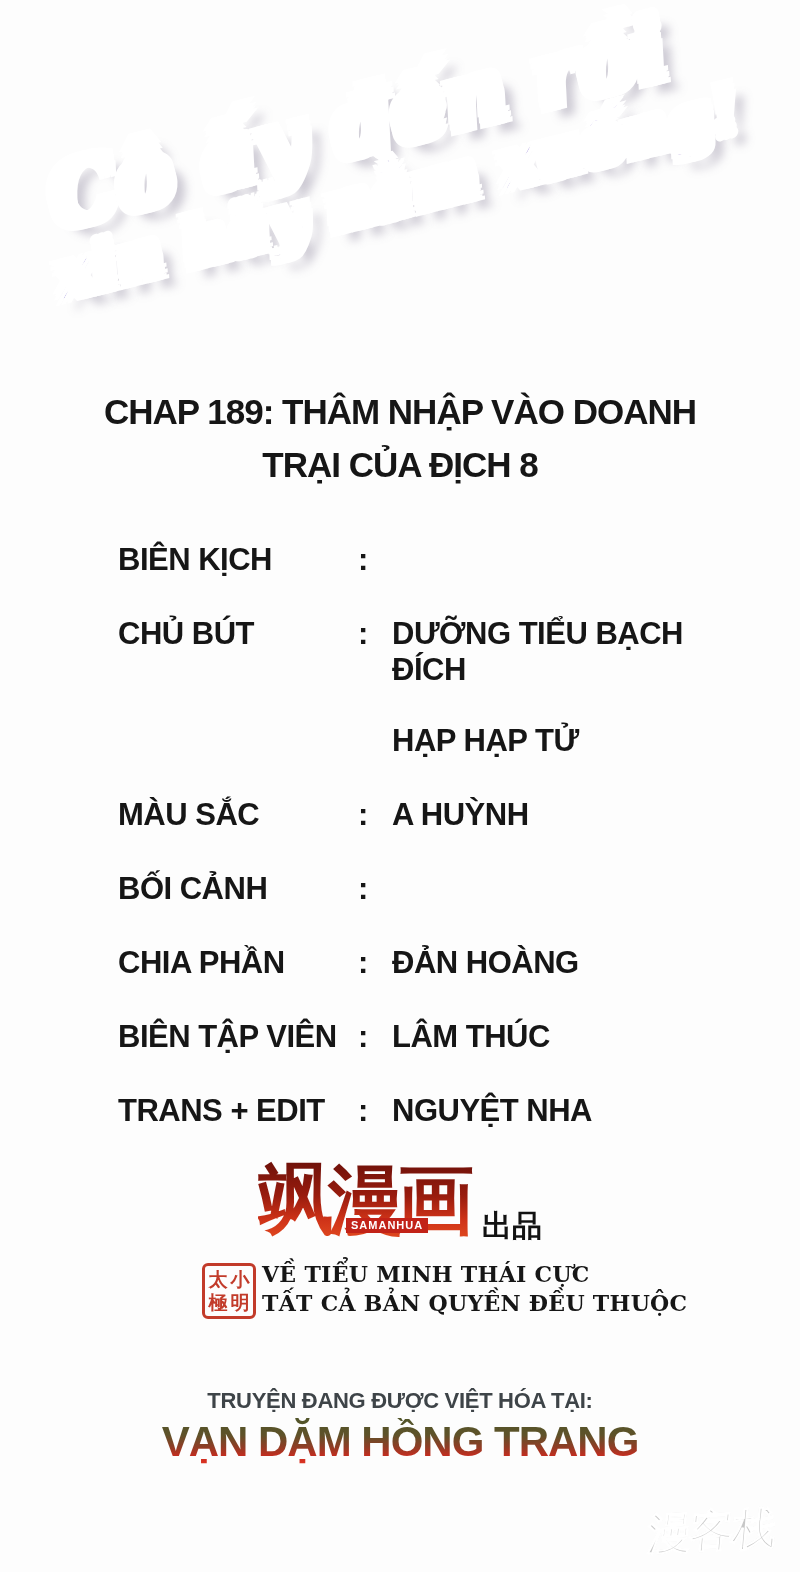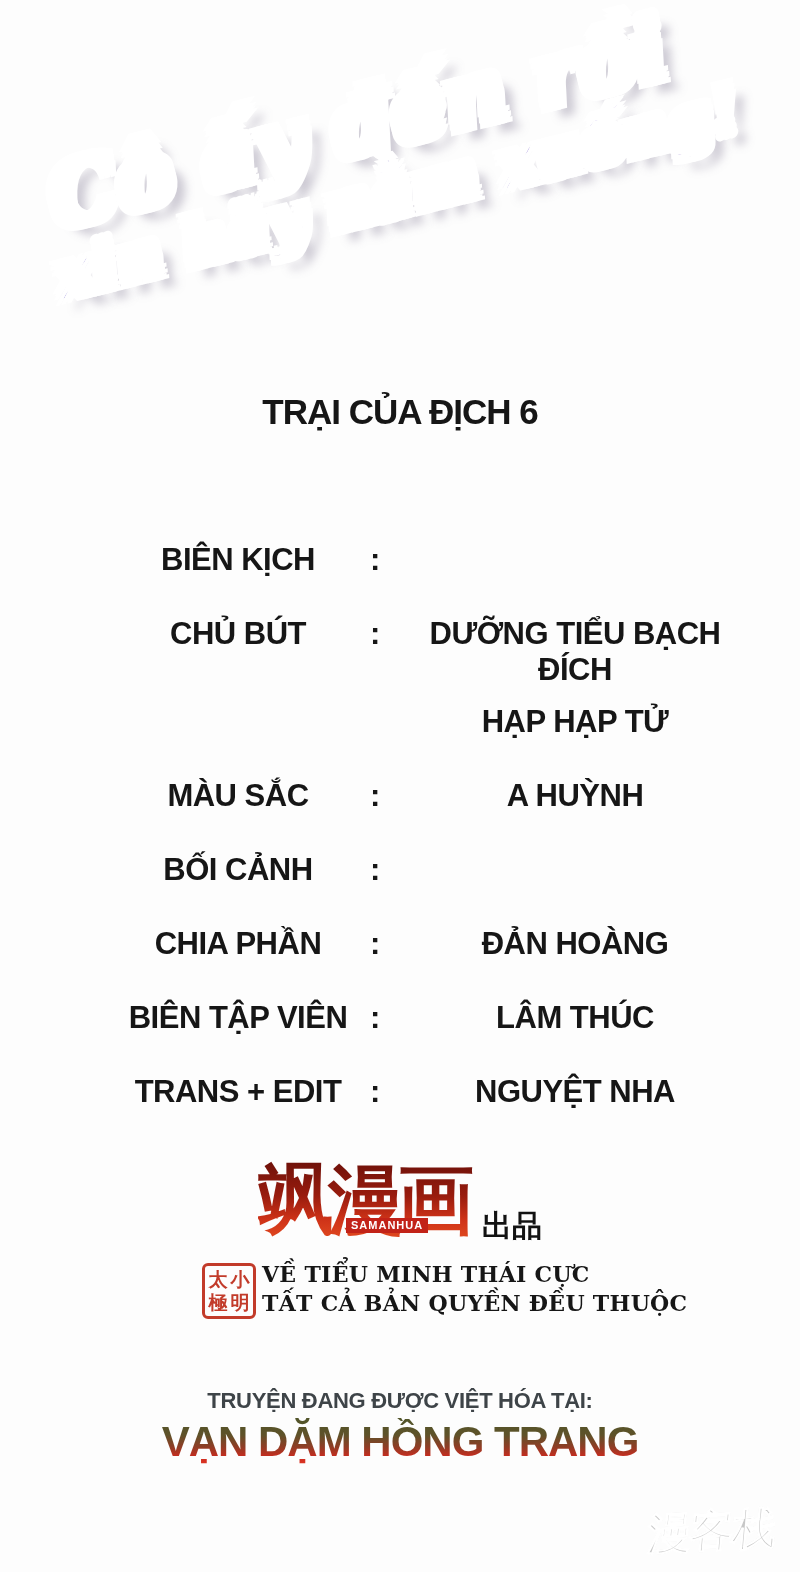--- a/index.html
+++ b/index.html
@@ -54,23 +54,22 @@
   
   .credits {
     position:absolute; left:118px; top:542px; width:640px;
     color:#161616; font-weight:700;
     font-size:31px; letter-spacing:-0.5px;
   }
   .credit-row {
     display:grid; grid-template-columns:240px 34px 1fr;
     line-height:36px; margin-bottom:38px;
     align-items:start;
-    text-align:center;
-  }
-  .credit-value2 { margin-top:16px; }
+  }
+  .credit-value2 { margin-top:35px; }
 
   
   .logo-wrap { position:absolute; left:258px; top:1160px; width:310px; height:100px; }
   .logo-cjk {
     font-family:"DejaVu Sans", sans-serif;
     font-size:76px; font-weight:900; letter-spacing:-6px; line-height:1.05;
     background:linear-gradient(180deg,#6d110a 0%,#991c0e 45%,#cf3318 75%,#e14a20 100%);
     -webkit-background-clip:text; background-clip:text; color:transparent;
   }
   .logo-latin {
@@ -130,21 +129,22 @@
 <body>
 
 <div class="page">
 
   <div class="series-title">
     <span class="st-line st-halo st-fill1">Cô ấy đến rồi</span>
     <span class="st-line st-halo st-fill2">xin hãy nằm xuống!</span>
   </div>
 
   <div class="chapter">
-    <div>TRẠI CỦA ĐỊCH 6</div>
+    <div>CHAP 189: THÂM NHẬP VÀO DOANH</div>
+    <div>TRẠI CỦA ĐỊCH 8</div>
   </div>
 
   <div class="credits">
 
     <div class="credit-row">
       <span>BIÊN KỊCH</span>
       <span>:</span>
     </div>
 
     <div class="credit-row">

